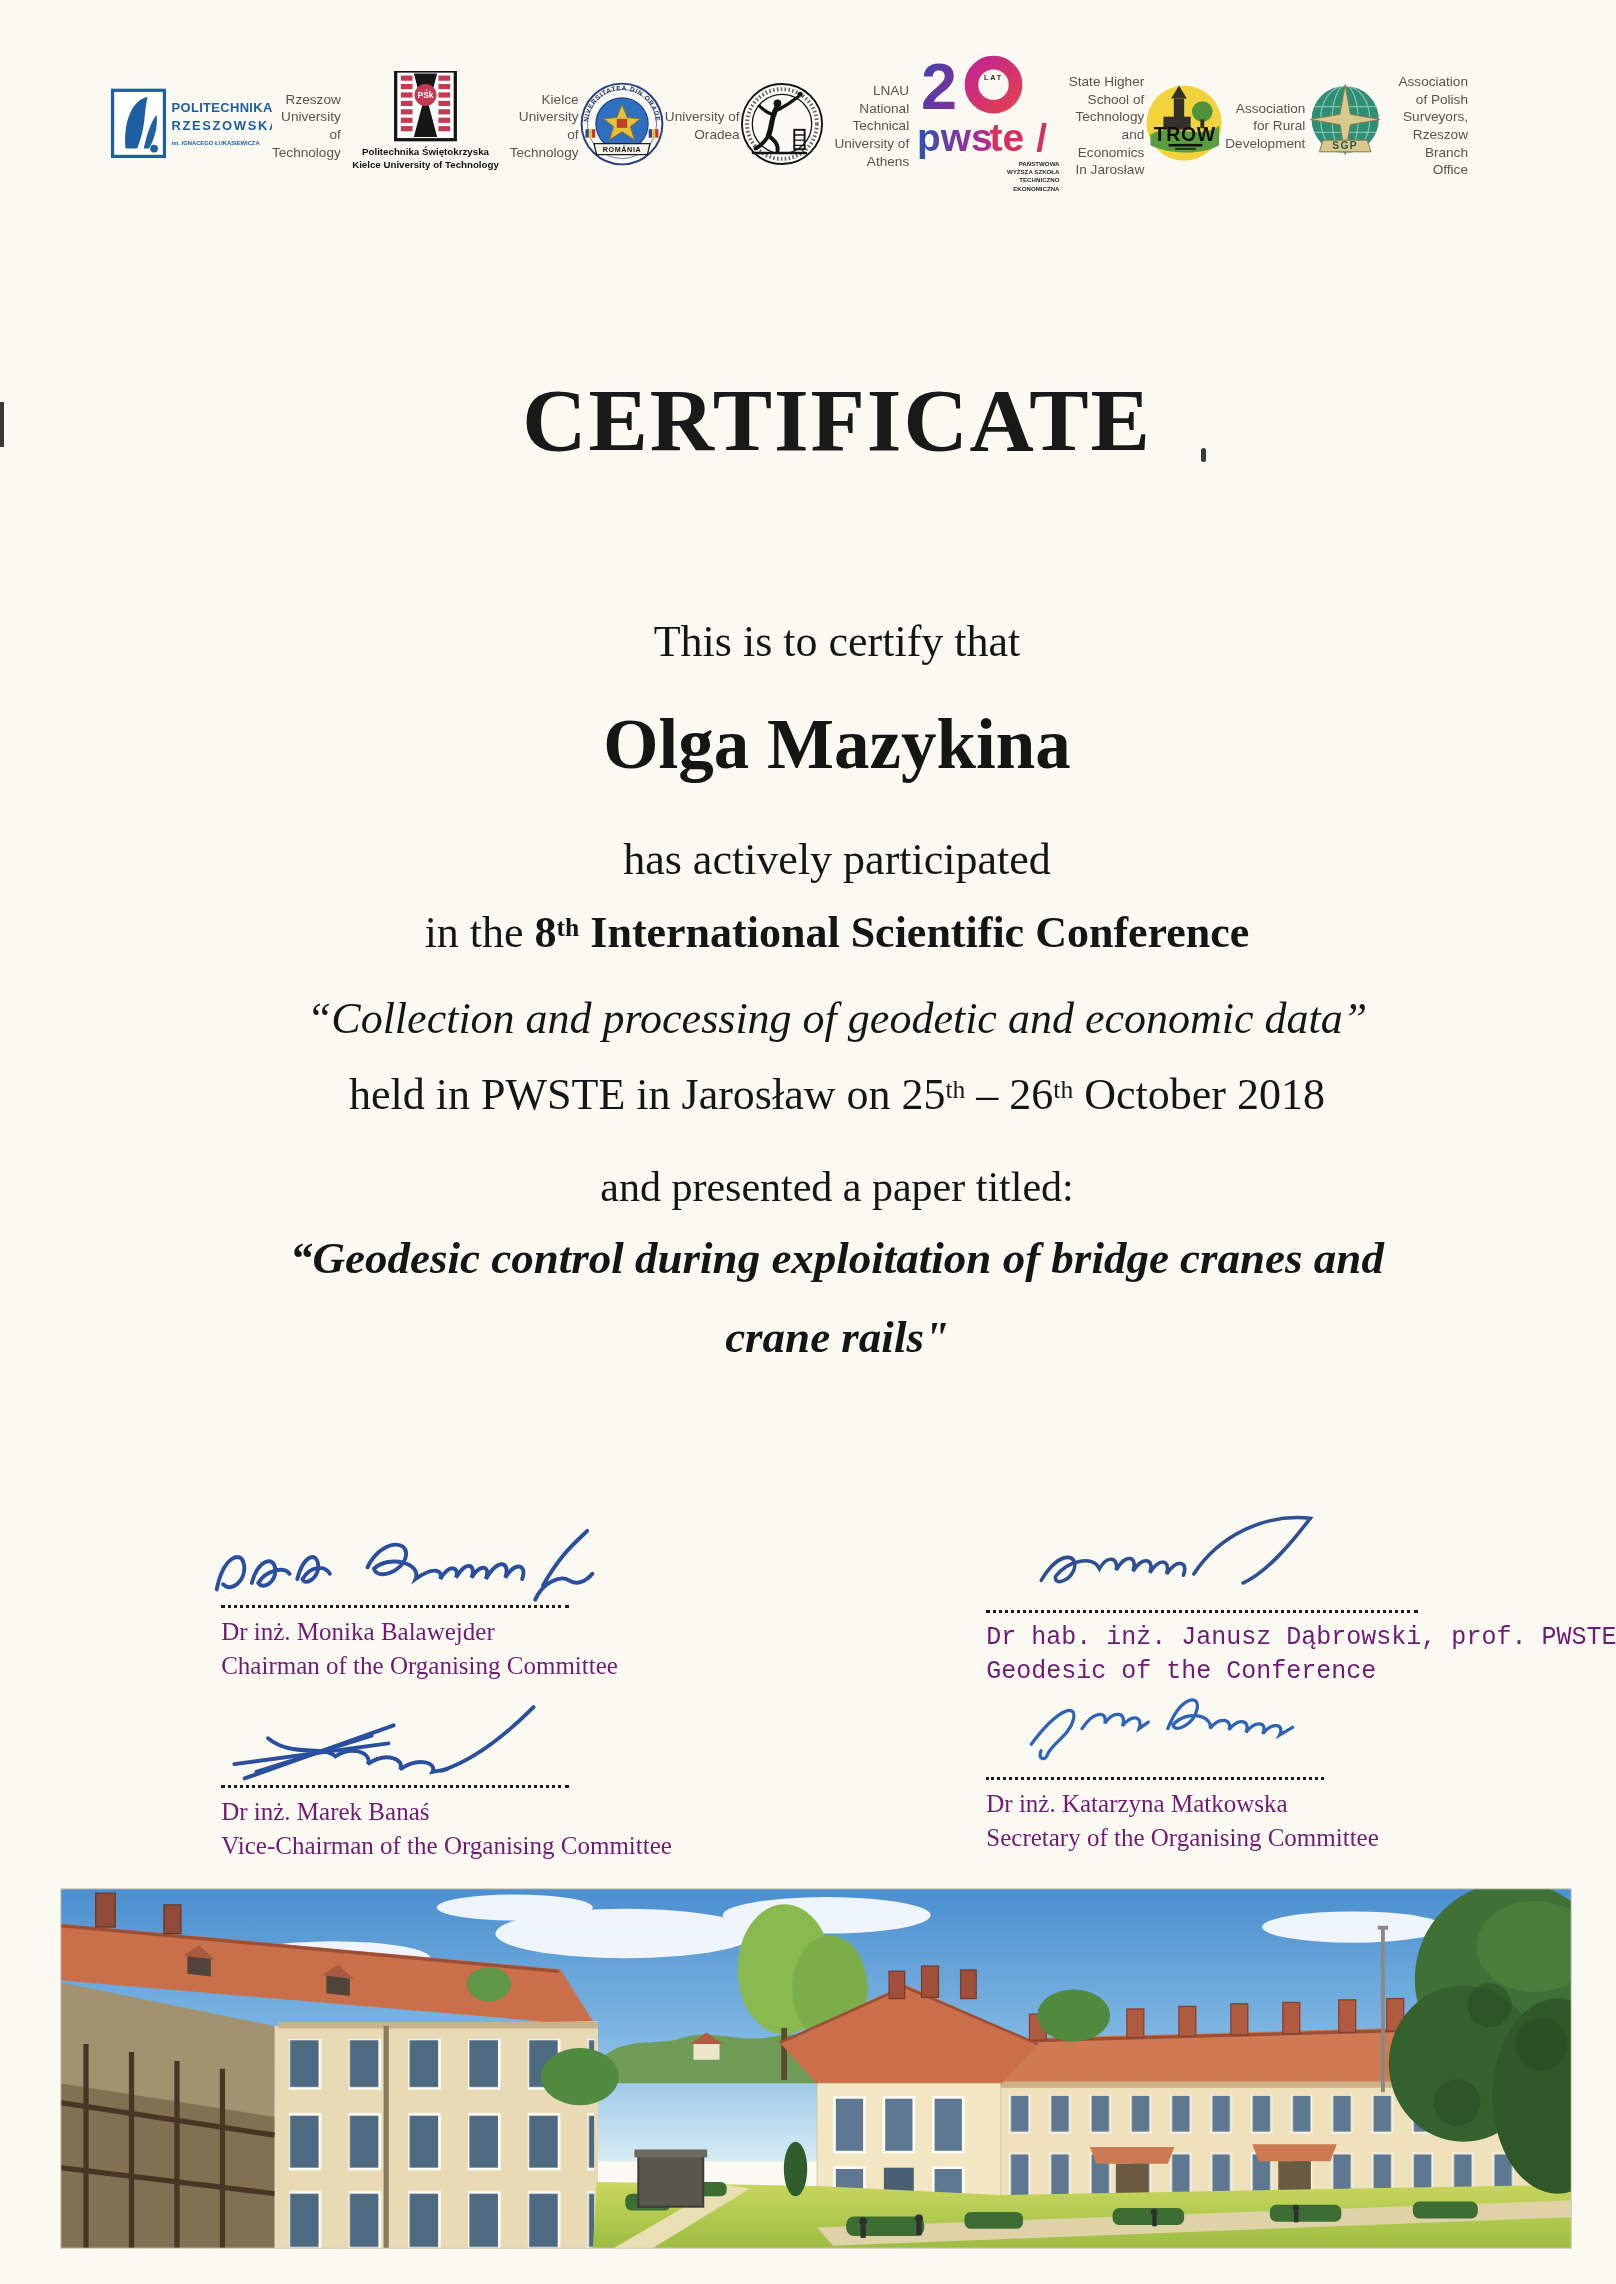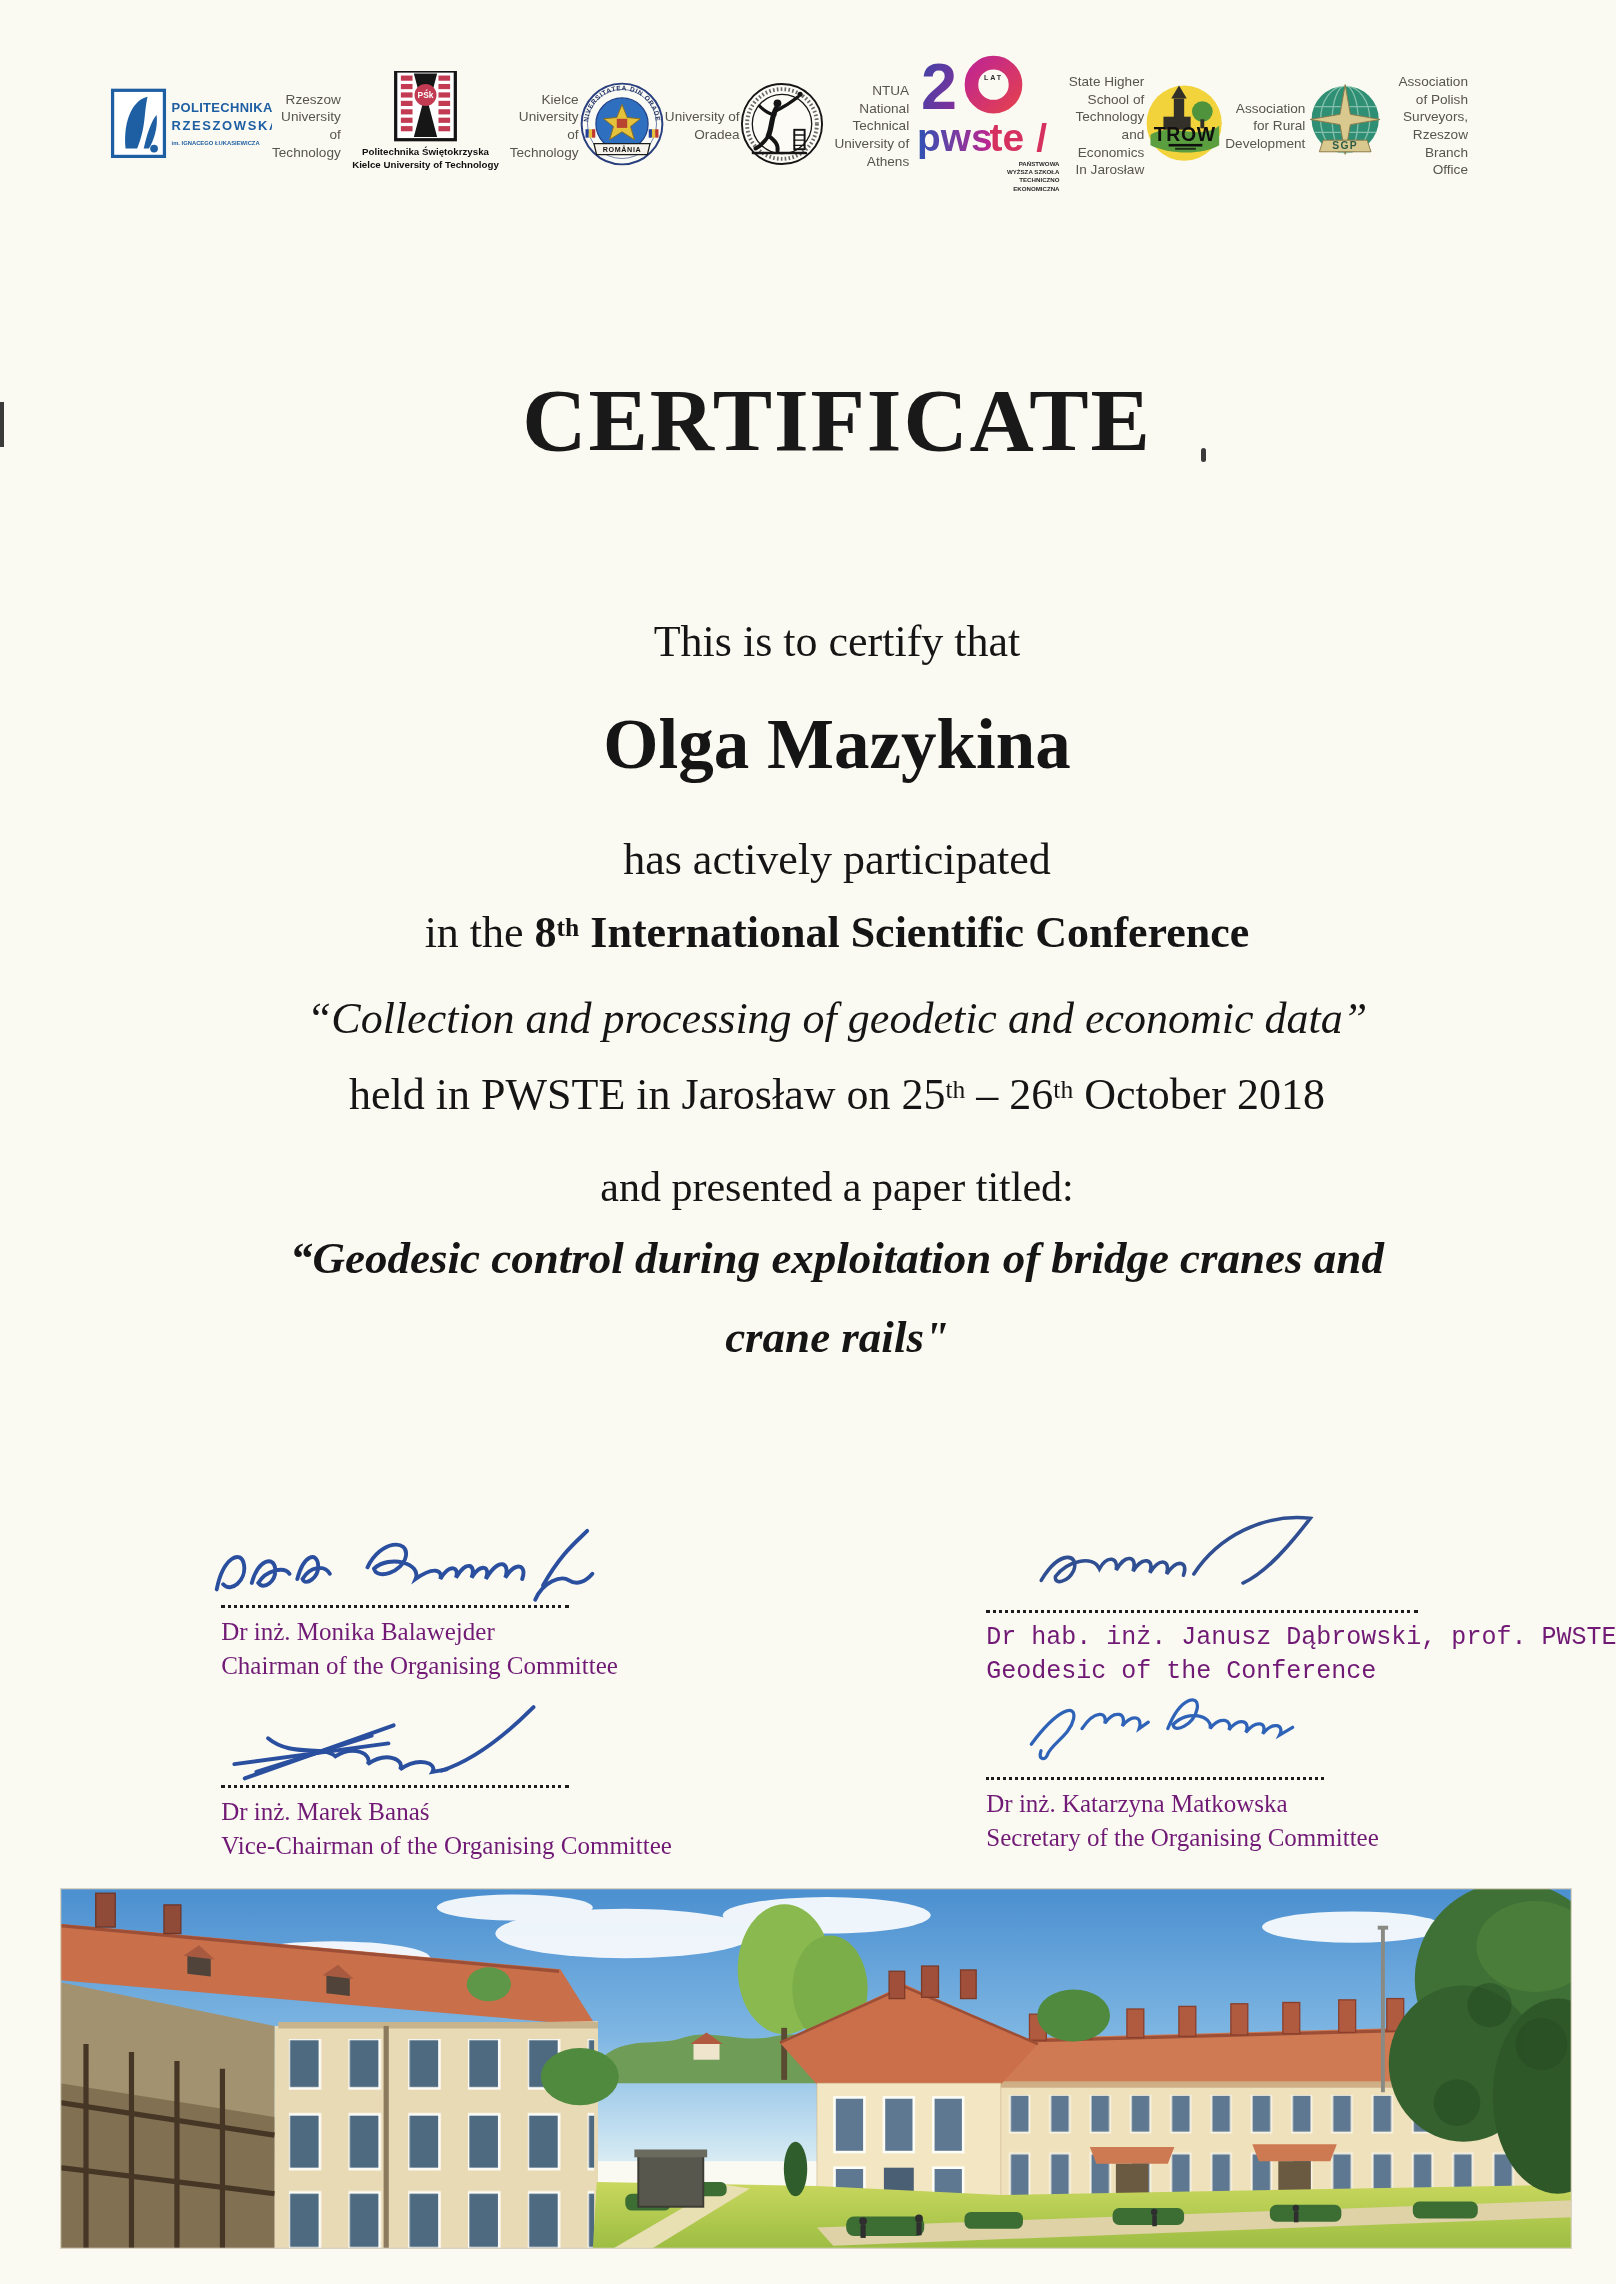--- a/index.html
+++ b/index.html
@@ -131,21 +131,21 @@
             <path d="M54,51 C44,49 36,43 30,37" stroke-width="5"></path>
             <path d="M44,83 C38,93 32,99 24,103" stroke-width="6"></path>
             <path d="M44,83 C54,91 60,97 58,107" stroke-width="6"></path>
             <rect x="84" y="74" width="16" height="30" stroke-width="3"></rect>
             <path d="M84,82 h16 M84,90 h16 M84,98 h16" stroke-width="2"></path>
             <path d="M20,110 H102" stroke-width="4"></path>
             <circle cx="93" cy="19" r="4" fill="#141414" stroke="none"></circle>
           </g>
         </svg>
       </div>
-      <div class="cap" style="max-width:136px">NTUA National Technical University of Athens</div>
+      <div class="cap" style="max-width:136px">LNAU National Technical University of Athens</div>
     </div>
 
     <div class="logo">
       <div class="art">
         <svg width="156" height="149" viewBox="0 0 240 230">
           <defs>
             <linearGradient id="g2a" x1="0" y1="0" x2="1" y2="1">
                 <stop offset="0" stop-color="#3946a8"></stop>
                 <stop offset="1" stop-color="#8a2d9a"></stop>
               </linearGradient>

